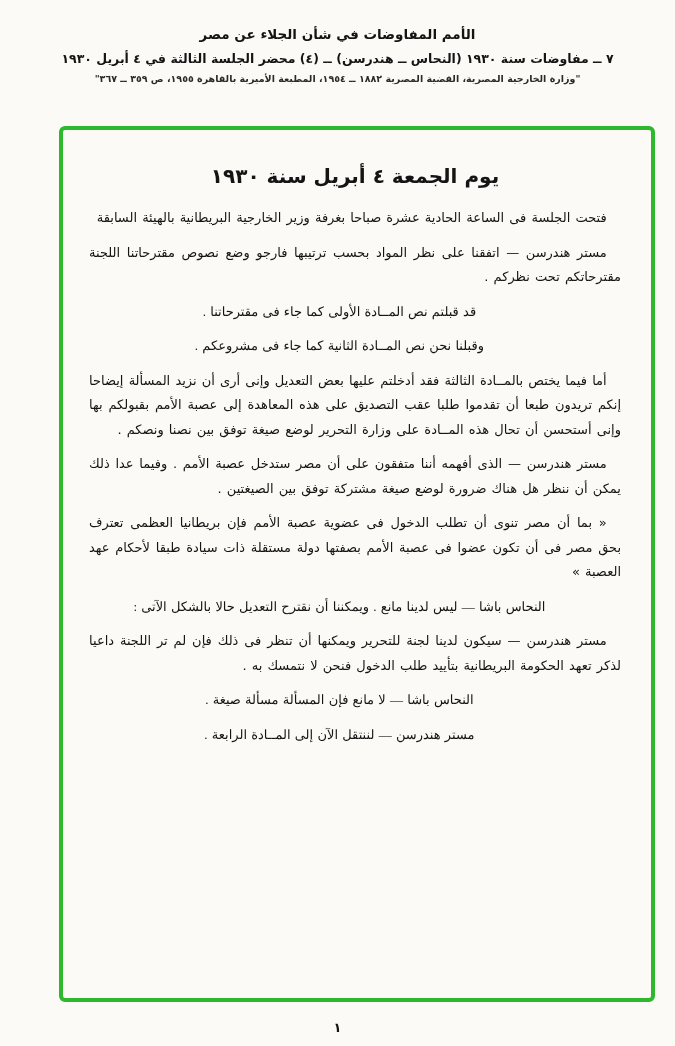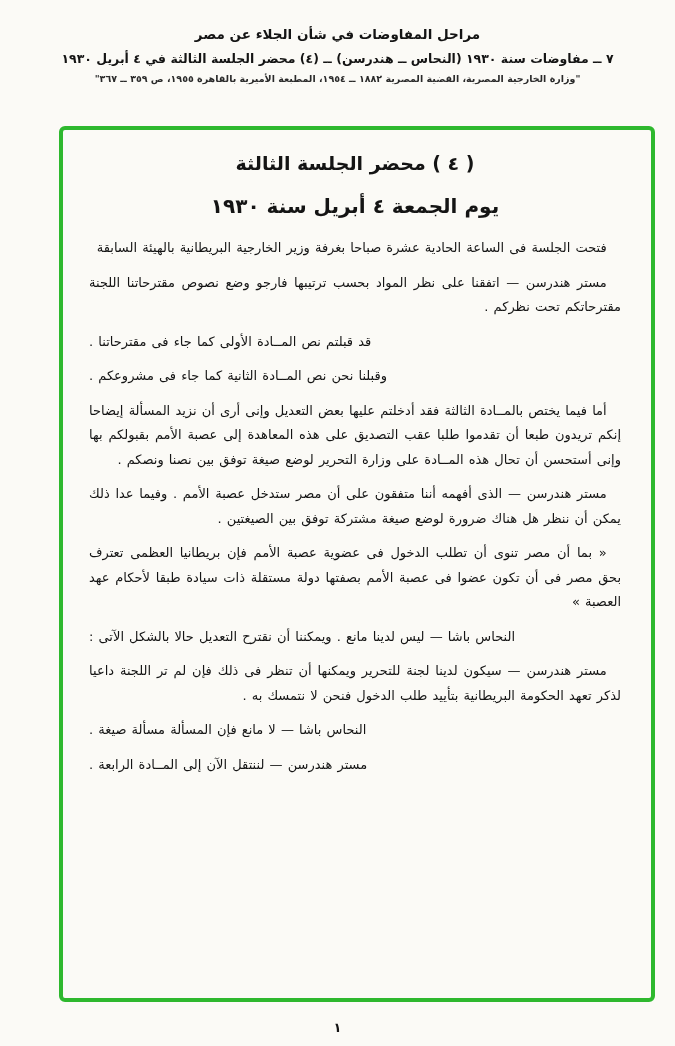--- a/index.html
+++ b/index.html
@@ -69,48 +69,48 @@
   .para {
     font-size: 13px;
     line-height: 24.5px;
     text-align: justify;
     margin: 0 0 10px 0;
     text-indent: 1.1em;
     word-spacing: 1px;
   }
   .para.ind {
     text-indent: 2.4em;
-    text-align: left;
+    text-align: center;
+    font-family: Liberation Serif, serif;
   }
   
   .footer {
     position: absolute;
     bottom: 10px;
     left: 0;
     width: 100%;
     text-align: center;
   }
   .page-number {
     font-size: 13px;
     font-weight: bold;
   }
 </style>
 </head>
 <body>
 
 <div class="page">
 
   <div class="header">
-    <div class="header-title">مراحل المفاوضات في شأن الجلاء عن مصر</div>
+    <div class="header-title">الأمم المفاوضات في شأن الجلاء عن مصر</div>
     <div class="header-subtitle">٧ ــ مفاوضات سنة ١٩٣٠ (النحاس ــ هندرسن) ــ (٤) محضر الجلسة الثالثة في ٤ أبريل ١٩٣٠</div>
     <div class="header-source">"وزارة الخارجية المصرية، القضية المصرية ١٨٨٢ ــ ١٩٥٤، المطبعة الأميرية بالقاهرة ١٩٥٥، ص ٣٥٩ ــ ٣٦٧"</div>
   </div>
 
   <div class="green-box">
-    <div class="doc-title">( ٤ ) محضر الجلسة الثالثة</div>
     <div class="doc-date">يوم الجمعة ٤ أبريل سنة ١٩٣٠</div>
 
     <p class="para">فتحت الجلسة فى الساعة الحادية عشرة صباحا بغرفة وزير الخارجية البريطانية بالهيئة السابقة</p>
     <p class="para">مستر هندرسن — اتفقنا على نظر المواد بحسب ترتيبها فارجو وضع نصوص مقترحاتنا اللجنة مقترحاتكم تحت نظركم .</p>
     <p class="para ind">قد قبلتم نص المــادة الأولى كما جاء فى مقترحاتنا .</p>
     <p class="para ind">وقبلنا نحن نص المــادة الثانية كما جاء فى مشروعكم .</p>
     <p class="para">أما فيما يختص بالمــادة الثالثة فقد أدخلتم عليها بعض التعديل وإنى أرى أن نزيد المسألة إيضاحا إنكم تريدون طبعا أن تقدموا طلبا عقب التصديق على هذه المعاهدة إلى عصبة الأمم بقبولكم بها وإنى أستحسن أن تحال هذه المــادة على وزارة التحرير لوضع صيغة توفق بين نصنا ونصكم .</p>
     <p class="para">مستر هندرسن — الذى أفهمه أننا متفقون على أن مصر ستدخل عصبة الأمم . وفيما عدا ذلك يمكن أن ننظر هل هناك ضرورة لوضع صيغة مشتركة توفق بين الصيغتين .</p>
     <p class="para">« بما أن مصر تنوى أن تطلب الدخول فى عضوية عصبة الأمم فإن بريطانيا العظمى تعترف بحق مصر فى أن تكون عضوا فى عصبة الأمم بصفتها دولة مستقلة ذات سيادة طبقا لأحكام عهد العصبة »</p>
     <p class="para ind">النحاس باشا — ليس لدينا مانع . ويمكننا أن نقترح التعديل حالا بالشكل الآتى :</p>

